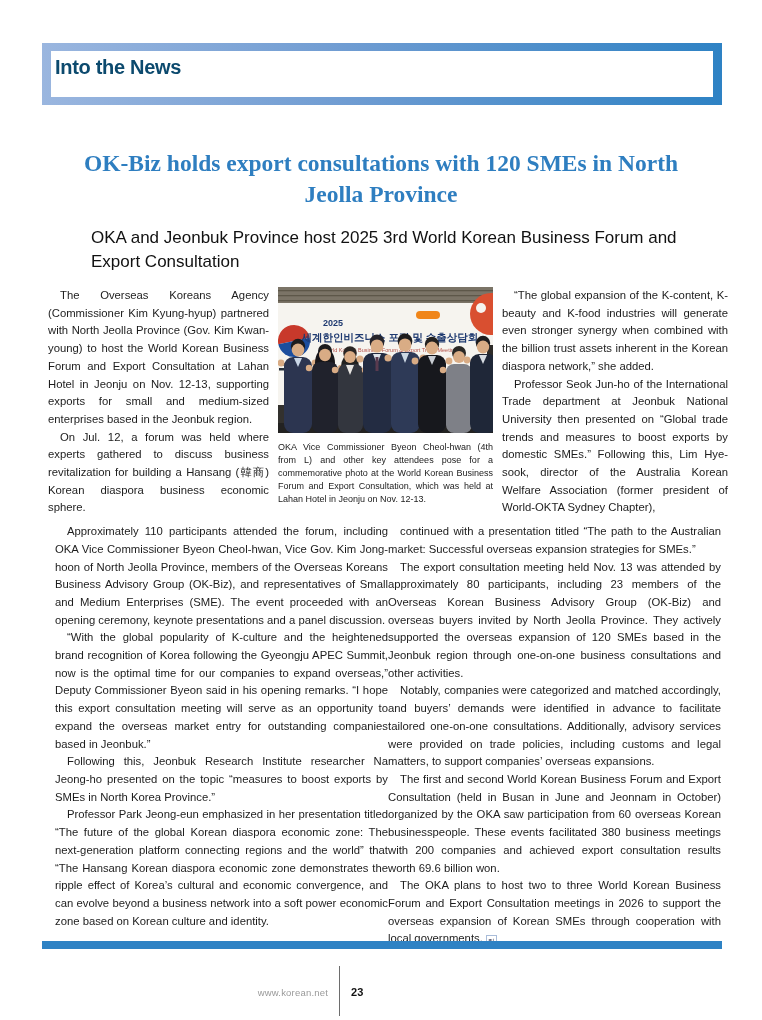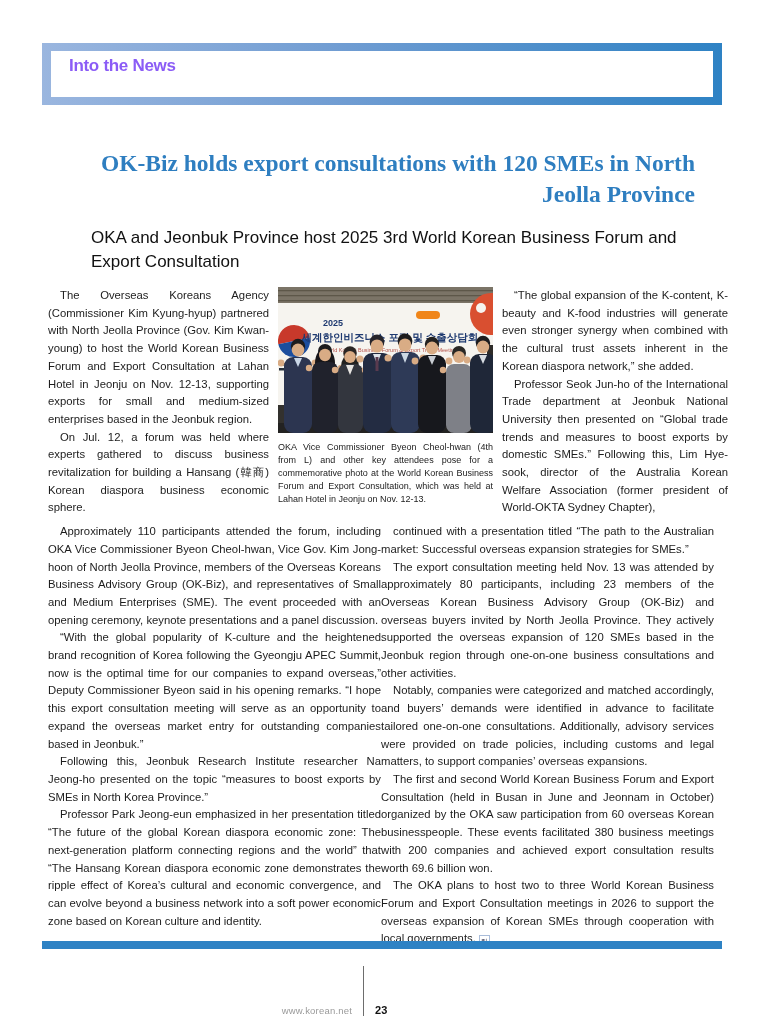--- a/index.html
+++ b/index.html
@@ -10,63 +10,63 @@
   
   .header-box{
     position:absolute;left:42px;top:43px;width:680px;height:62px;
     background:linear-gradient(90deg,#9ab6df 0%,#6f9cd2 45%,#2e82c4 100%);
     box-sizing:border-box;
   }
   .header-inner{
     position:absolute;left:9px;top:8px;right:9px;bottom:8px;background:#ffffff;
   }
   .section-label{
-    display:block;padding:5px 0 0 18px;font-size:17px;font-weight:bold;color:#8b5cf6;
+    display:block;padding:5px 0 0 4px;font-size:20px;font-weight:bold;color:#0c4a6e;
     letter-spacing:-0.3px;
   }
   
   .article-title{
     position:absolute;top:148px;left:50%;transform:translateX(-50%);
-    width:628px;margin:0;text-align:right;
+    width:628px;margin:0;text-align:center;
     font-family:"Liberation Serif","DejaVu Serif",serif;
     font-size:23.5px;line-height:31px;font-weight:bold;color:#2e7ec0;
   }
   .article-subtitle{
     position:absolute;top:214px;left:50%;transform:translateX(-50%);
     width:604px;margin:12px;
     font-size:17px;line-height:24px;font-weight:normal;color:#111;
   }
   
   .content{position:absolute;left:48px;top:287px;width:680px;}
   .row1{display:flex;justify-content:space-between;}
   .col-narrow-left{width:221px;}
   .col-narrow-right{width:226px;}
   .figure-col{width:215px;margin:0;}
-  .row2{display:flex;justify-content:flex-start;margin-top:6px;}
+  .row2{display:flex;justify-content:center;margin-top:6px;}
   .col-wide{width:333px;}
   .content p{
     margin:0;text-indent:12px;text-align:justify;
     font-size:11.3px;line-height:17.7px;color:#1c1c1c;
   }
   .photo-svg{display:block;width:215px;height:146px;}
   .photo-caption{
     margin-top:8px;font-size:9px;line-height:13px;text-align:justify;color:#222;
     text-indent:0;
   }
   .endmark{
     display:inline-block;width:9px;height:11px;margin-left:3px;
     border:1px solid #a9bcd9;border-bottom:2px solid #f2c14e;
     font-size:7px;line-height:11px;text-align:center;color:#3a3a55;
     vertical-align:-2px;text-indent:0;
   }
   
   .bottom-bar{position:absolute;left:42px;top:941px;width:680px;height:8px;background:#2e82c4;}
   .footer{
     position:absolute;left:0;top:966px;width:621px;
-    display:flex;justify-content:center;align-items:flex-end;margin-left:24px;
+    display:flex;justify-content:center;align-items:center;
   }
   .footer-url{font-size:9.5px;color:#9a9a9a;padding-top:3px;letter-spacing:0.2px;}
   .footer-divider{width:1px;height:50px;background:#6d6d6d;margin:0 11px;}
   .page-number{font-size:11px;font-weight:bold;color:#111;padding-top:2px;}
 </style>
 </head>
 <body>
 
 <div class="page">
 
@@ -171,21 +171,21 @@
               <ellipse cx="205" cy="60" rx="6.2" ry="6.4" fill="#d9ac85"></ellipse>
             <rect x="192" y="67" width="27" height="79" rx="9" fill="#1f2738"></rect>
               <path d="M201 68 L209 68 L205 77 Z" fill="#d8dde3"></path>
             <circle cx="189" cy="73" r="3.4" fill="#d9ac85"></circle>
           </g>
         </svg>
         <figcaption class="photo-caption">OKA Vice Commissioner Byeon Cheol-hwan (4th from L) and other key attendees pose for a commemorative photo at the World Korean Business Forum and Export Consultation, which was held at Lahan Hotel in Jeonju on Nov. 12-13.</figcaption>
       </figure>
 
       <div class="col-narrow-right">
-        <p>“The global expansion of the K-content, K-beauty and K-food industries will generate even stronger synergy when combined with the cultural trust assets inherent in the Korean diaspora network,” she added.</p>
+        <p>“The global expansion of the K-content, K-beauty and K-food industries will generate even stronger synergy when combined with the billion trust assets inherent in the Korean diaspora network,” she added.</p>
         <p>Professor Seok Jun-ho of the International Trade department at Jeonbuk National University then presented on “Global trade trends and measures to boost exports by domestic SMEs.” Following this, Lim Hye-sook, director of the Australia Korean Welfare Association (former president of World-OKTA Sydney Chapter),</p>
       </div>
     </div>
 
     <div class="row2">
       <div class="col-wide">
         <p>Approximately 110 participants attended the forum, including OKA Vice Commissioner Byeon Cheol-hwan, Vice Gov. Kim Jong-hoon of North Jeolla Province, members of the Overseas Koreans Business Advisory Group (OK-Biz), and representatives of Small and Medium Enterprises (SME). The event proceeded with an opening ceremony, keynote presentations and a panel discussion.</p>
         <p>“With the global popularity of K-culture and the heightened brand recognition of Korea following the Gyeongju APEC Summit, now is the optimal time for our companies to expand overseas,” Deputy Commissioner Byeon said in his opening remarks. “I hope this export consultation meeting will serve as an opportunity to expand the overseas market entry for outstanding companies based in Jeonbuk.”</p>
         <p>Following this, Jeonbuk Research Institute researcher Na Jeong-ho presented on the topic “measures to boost exports by SMEs in North Korea Province.”</p>
         <p>Professor Park Jeong-eun emphasized in her presentation titled “The future of the global Korean diaspora economic zone: The next-generation platform connecting regions and the world” that “The Hansang Korean diaspora economic zone demonstrates the ripple effect of Korea’s cultural and economic convergence, and can evolve beyond a business network into a soft power economic zone based on Korean culture and identity.</p>

